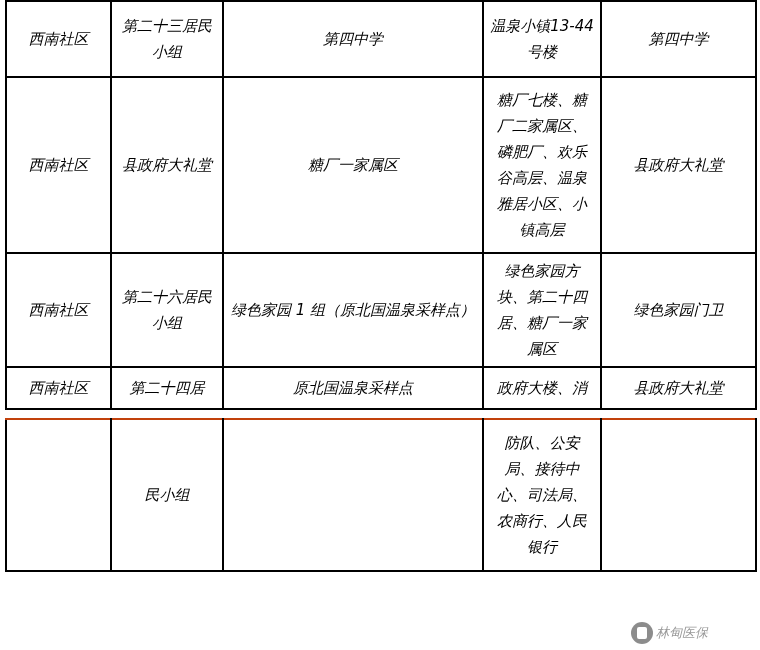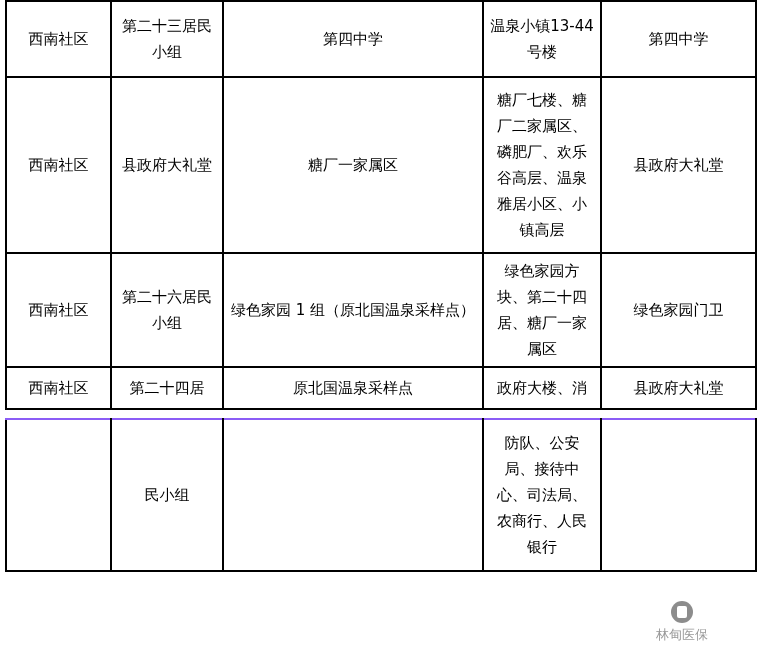--- a/index.html
+++ b/index.html
@@ -14,20 +14,21 @@
     color: #000000;
     overflow: hidden;
     position: relative;
   }
   #sheet {
     position: absolute;
     left: 0;
     top: 0;
     width: 716px;
     height: 650px;
+    font-style: italic;
   }
   table.doc-table {
     border-collapse: collapse;
     table-layout: fixed;
     width: 750px;
     margin-left: 5px;
   }
   table.doc-table td {
     border: 2px solid #000000;
     text-align: center;
@@ -43,32 +44,31 @@
   col.c2 { width: 260px; }
   col.c3 { width: 118px; }
   col.c4 { width: 155px; }
 
   
   .gap {
     height: 8px;
     background: #ffffff;
   }
   table.doc-table.lower td {
-    border-top: 2px solid #8b5cf6;
+    border-top: 2px solid #c2410c;
     margin-top: 36px;
   }
   .watermark {
     position: absolute;
     right: 8px;
     bottom: 6px;
     display: flex;
     align-items: center;
     gap: 3px;
     opacity: 0.55;
-    flex-direction: column;
   }
   .wm-logo {
     width: 22px;
     height: 22px;
     border-radius: 50%;
     background: #2f2f2f;
     position: relative;
     flex: none;
   }
   .wm-logo::after {

